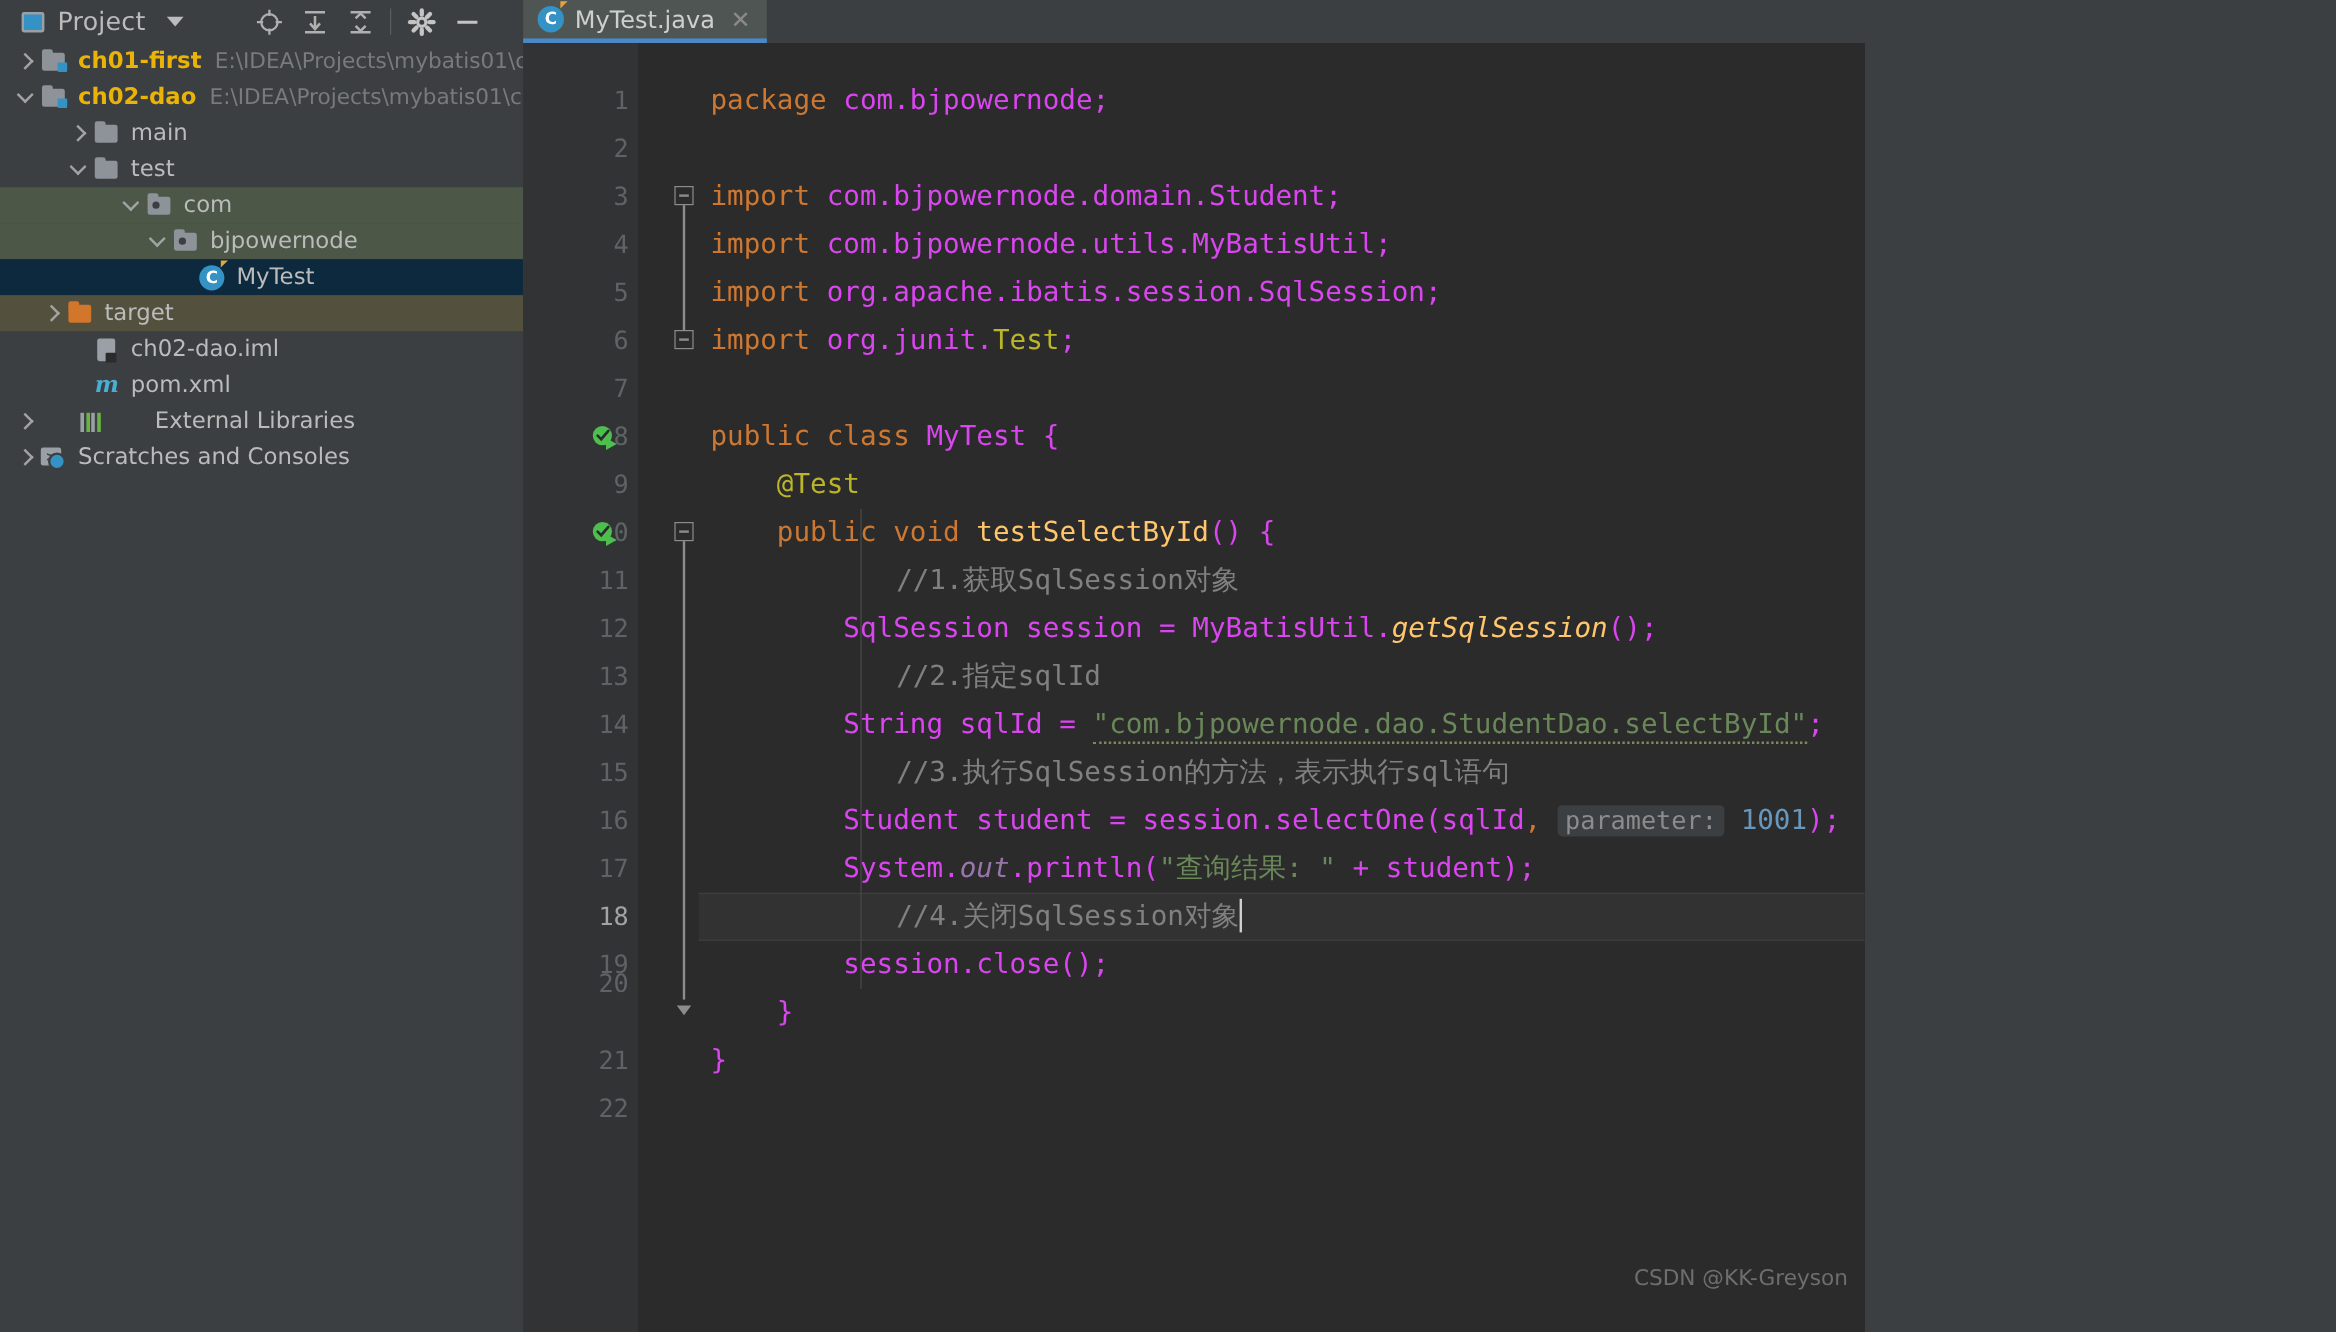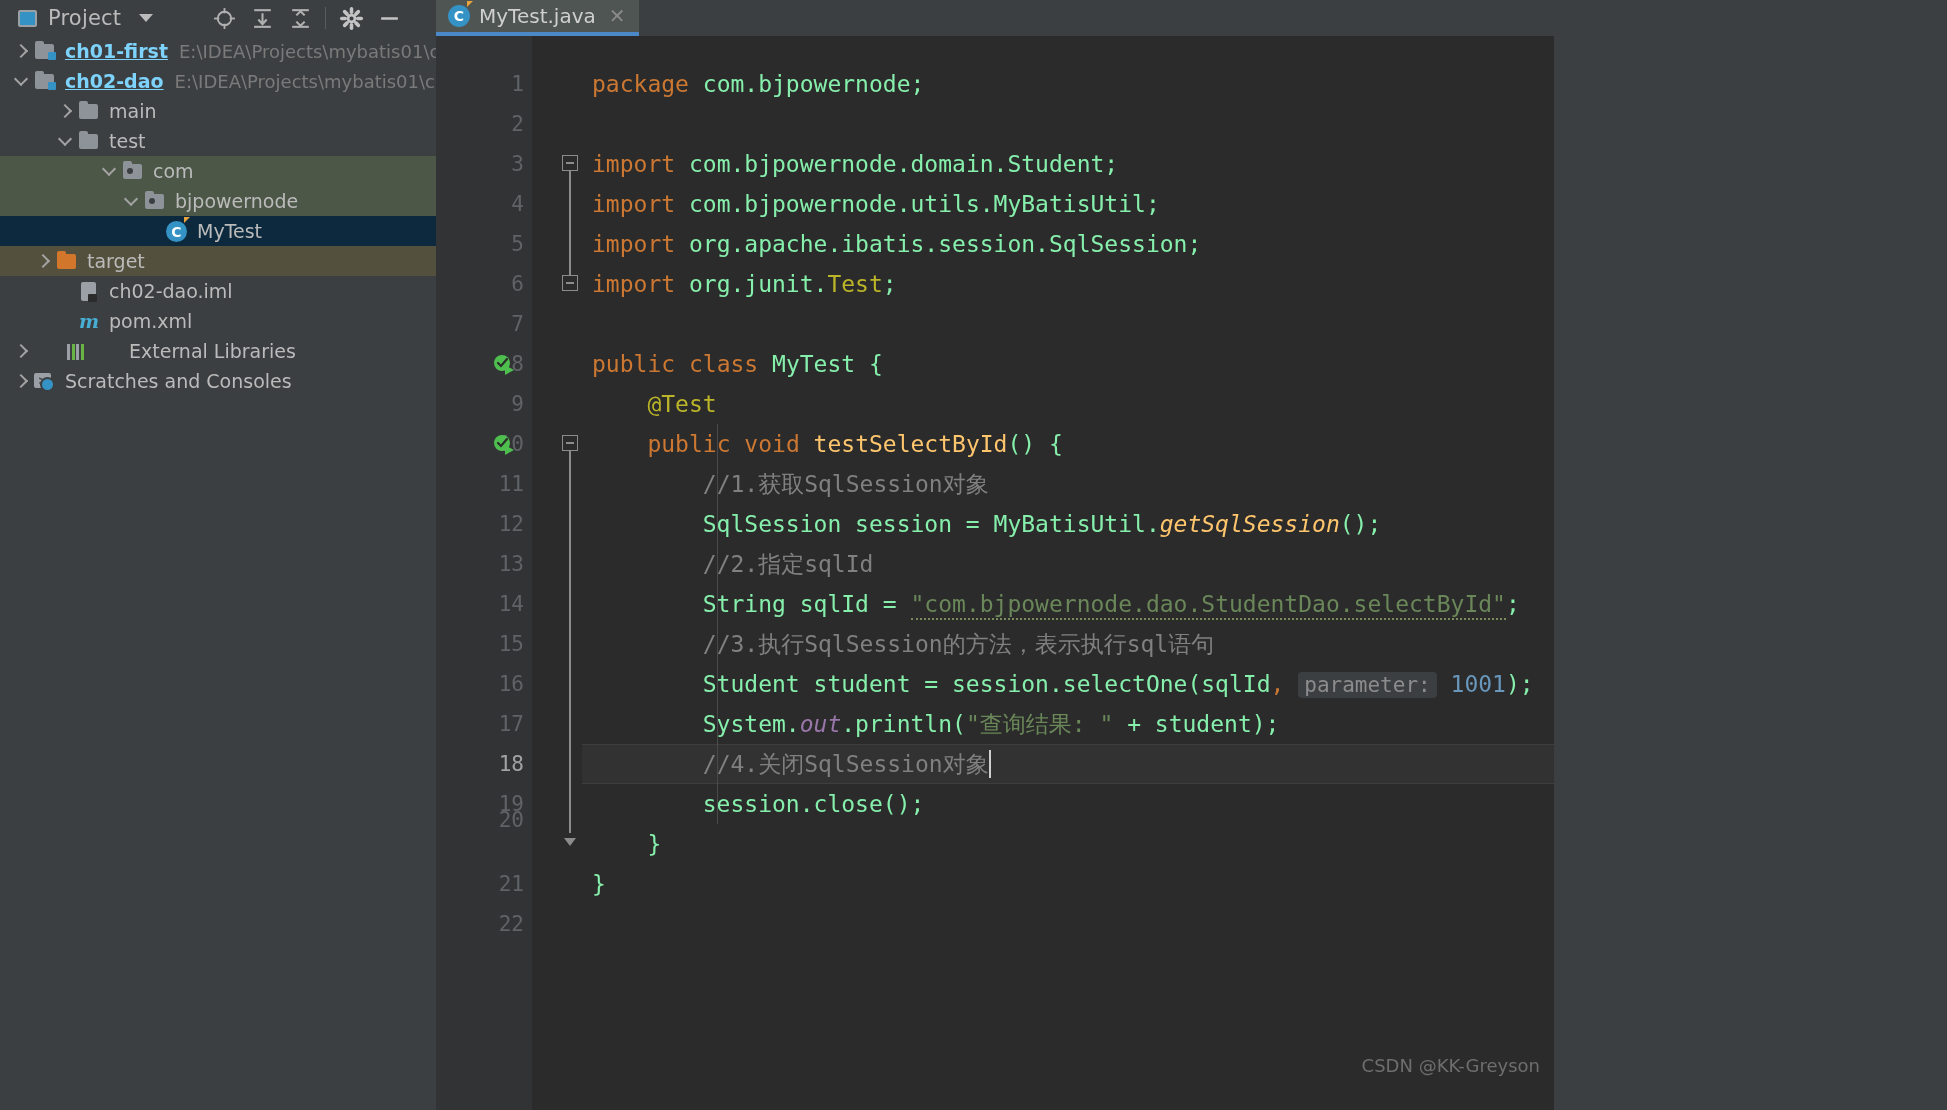--- a/index.html
+++ b/index.html
@@ -60,21 +60,21 @@
   }
   .arrow.r::before, .arrow.d::before {
     content:""; position: absolute; width: 8px; height: 8px;
     border-right: 2px solid #A3A3A3; border-bottom: 2px solid #A3A3A3;
   }
   .arrow.r::before { left: 2px; top: 2px; transform: rotate(-45deg); }
   .arrow.d::before { left: 2px; top: 0px; transform: rotate(45deg); }
   .arrow.none::before { content: none; }
   .ico { width: 22px; height: 20px; flex: none; margin-right: 9px; position: relative; }
   .lbl { font-size: 19px; }
-  .lbl.bold { font-weight: bold; color: #7dd3fc; text-decoration: underline; }
+  .lbl.bold { font-weight: bold; color: #eab308; }
   .path { color: #7A7A7A; font-size: 18px; margin-left: 11px; }
 
   
   .f-base { position:absolute; left:1px; top:3px; width:19px; height:15px; border-radius: 2px; }
   .f-tab  { position:absolute; left:1px; top:0px; width:9px; height:5px; border-radius: 2px 2px 0 0; }
   .f-grey .f-base, .f-grey .f-tab { background:#8D9399; }
   .f-green .f-base, .f-green .f-tab { background:#56A13C; }
   .f-orange .f-base, .f-orange .f-tab { background:#D2762B; }
   .f-mod .f-base, .f-mod .f-tab { background:#8D9399; }
   .f-mod::after {
@@ -163,26 +163,26 @@
   }
   .cur-line-hl {
     position:absolute; left:0; right:0; height:40px; background:#323232;
     border-top:1px solid #3C3F41; border-bottom:1px solid #3C3F41;
   }
   .indent-guide { position:absolute; width:1px; background:#4A4A4A; }
 
   .k  { color: #CC7832; }               
   .an { color: #BBB529; }               
   .st { color: #6A8759; }               
-  .cm { color: #808080; }               
+  .cm { color: #808080; margin-left: 44px; }               
   .num{ color: #6897BB; }               
   .mi { color: #FFC66D; }               
   .sm { color: #FFC66D; font-style: italic; }  
   .fi { color: #9876AA; font-style: italic; }  
-  .pl { color: #86efac; }
+  .pl { color: #d946ef; }
 
   .hint {
     background:#3B3F41; color:#8C8C8C; border-radius:4px; padding:1px 6px;
     font-size:21px; font-family:"DejaVu Sans Mono", monospace;
   }
   .squiggle {
     border-bottom: 2px dotted #7A8C5A;
     padding-bottom: 1px;
   }
   .caret {

